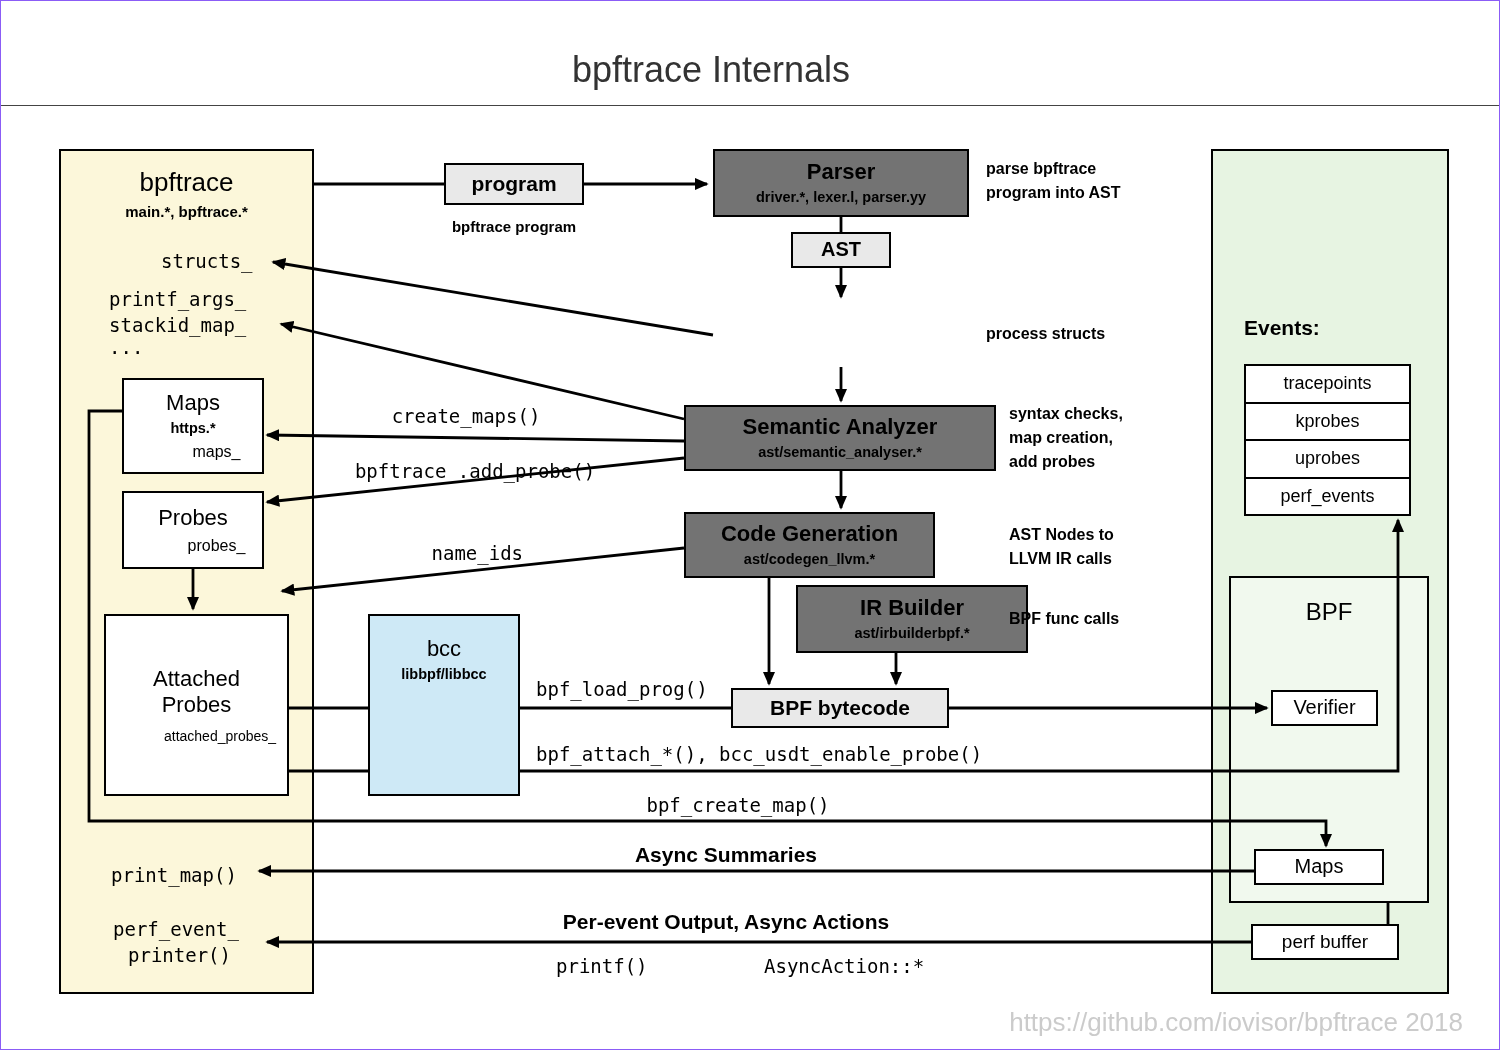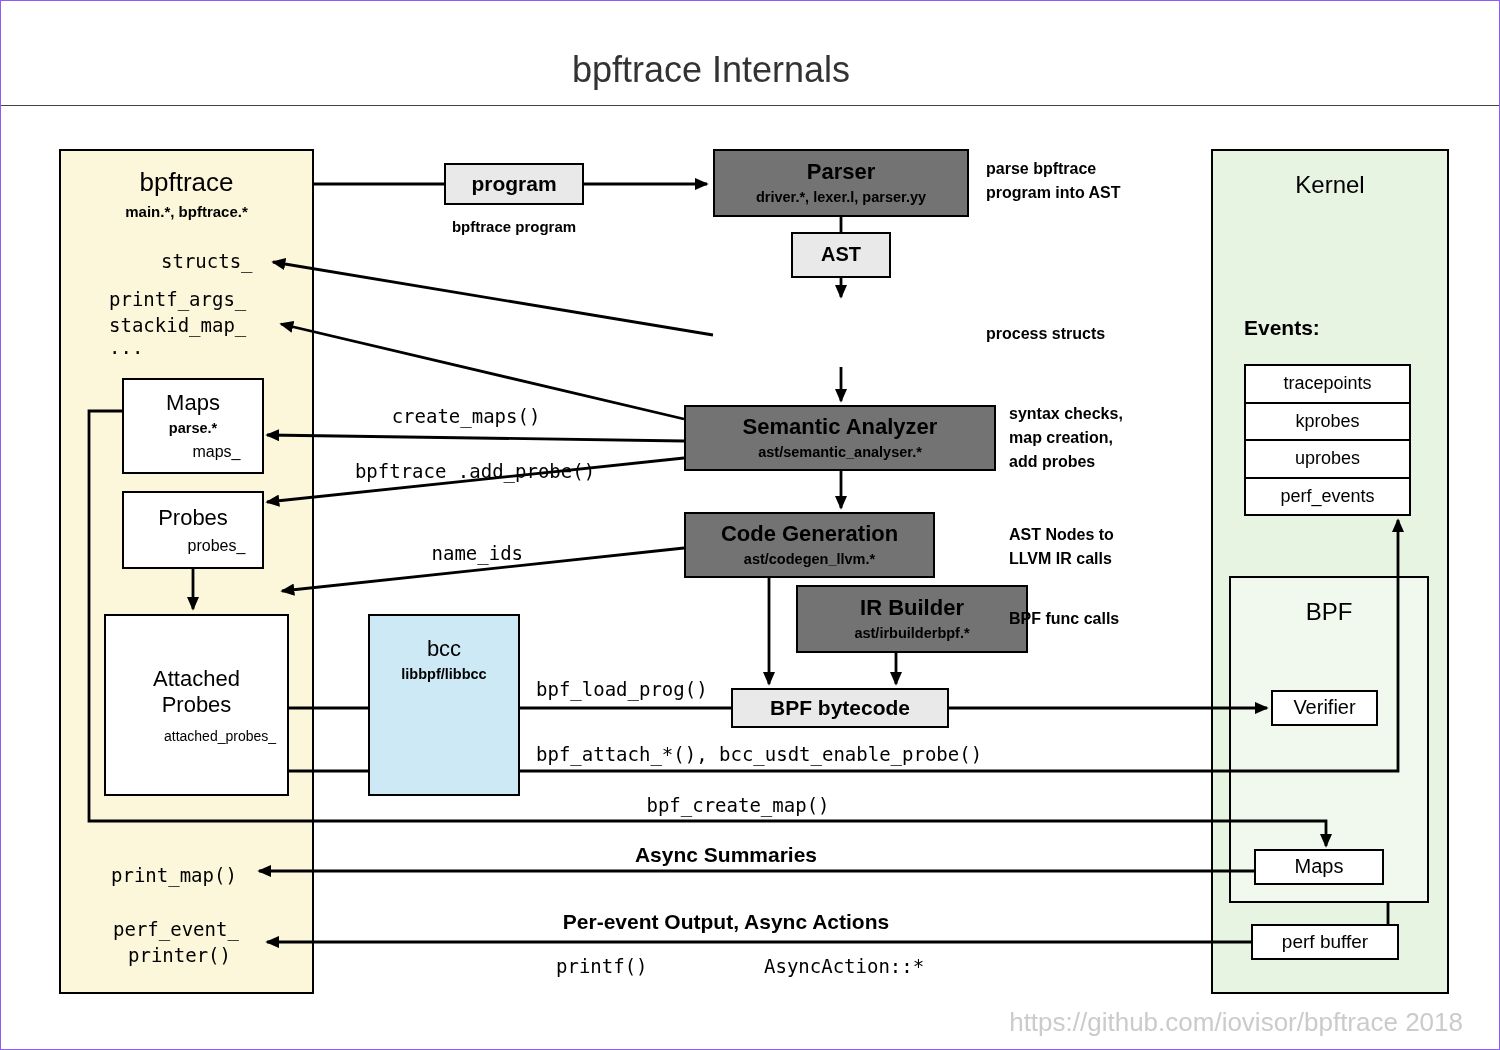--- a/index.html
+++ b/index.html
@@ -75,21 +75,21 @@
   <div class="lbl" style="left:160px;top:248px;">structs_</div>
   <div class="lbl" style="left:108px;top:286px;">printf_args_</div>
   <div class="lbl" style="left:108px;top:312px;">stackid_map_</div>
   <div class="lbl" style="left:108px;top:334px;">...</div>
   <div class="lbl" style="left:110px;top:862px;">print_map()</div>
   <div class="lbl" style="left:112px;top:916px;">perf_event_</div>
   <div class="lbl" style="left:127px;top:942px;">printer()</div>
 
   <div class="box white" style="left:121px;top:377px;width:142px;height:96px;">
     <div class="t-reg">Maps</div>
-    <div class="sub">parse.*</div>
+    <div class="sub">https.*</div>
     <div class="mono" style="font-size:16px;margin-top:6px;">maps_</div>
   </div>
   <div class="box white" style="left:121px;top:490px;width:142px;height:78px;">
     <div class="t-reg">Probes</div>
     <div class="mono" style="font-size:16px;margin-top:6px;">probes_</div>
   </div>
   <div class="box white" style="left:103px;top:613px;width:185px;height:182px;">
     <div class="t-reg">Attached</div>
     <div class="t-reg">Probes</div>
     <div class="mono" style="font-size:14px;margin-top:10px;">attached_probes_</div>
@@ -107,21 +107,21 @@
 
   <div class="box proc" style="left:712px;top:148px;width:256px;height:68px;">
     <div class="t-bold">Parser</div>
     <div class="sub">driver.*, lexer.l, parser.yy</div>
   </div>
   <div class="note" style="left:985px;top:156px;">
     <div>parse bpftrace</div>
     <div>program into AST</div>
   </div>
 
-  <div class="box gray" style="left:790px;top:231px;width:100px;height:46px;">
+  <div class="box gray" style="left:790px;top:231px;width:100px;height:36px;">
     <div style="font-size:20px;font-weight:700;">AST</div>
   </div>
 
   <div class="note" style="left:985px;top:321px;">process structs</div>
 
   <div class="box proc" style="left:683px;top:404px;width:312px;height:66px;">
     <div class="t-bold">Semantic Analyzer</div>
     <div class="sub">ast/semantic_analyser.*</div>
   </div>
   <div class="note" style="left:1008px;top:401px;">
@@ -142,21 +142,20 @@
   <div class="box proc" style="left:795px;top:584px;width:232px;height:68px;">
     <div class="t-bold">IR Builder</div>
     <div class="sub">ast/irbuilderbpf.*</div>
   </div>
   <div class="note" style="left:1008px;top:606px;">BPF func calls</div>
 
   <div class="box gray" style="left:730px;top:687px;width:218px;height:40px;">
     <div style="font-size:21px;font-weight:700;">BPF bytecode</div>
   </div>
 
-  <div class="abs" style="left:1210px;top:170px;width:238px;text-align:center;font-size:24px;">Kernel</div>
   <div class="abs" style="left:1243px;top:315px;font-size:21px;font-weight:700;">Events:</div>
 
   <div class="box white" style="left:1243px;top:363px;width:167px;height:152px;padding:0;">
     <div class="ev">tracepoints</div>
     <div class="ev">kprobes</div>
     <div class="ev">uprobes</div>
     <div class="ev">perf_events</div>
   </div>
 
   <div class="abs" style="left:1228px;top:597px;width:200px;text-align:center;font-size:24px;">BPF</div>

